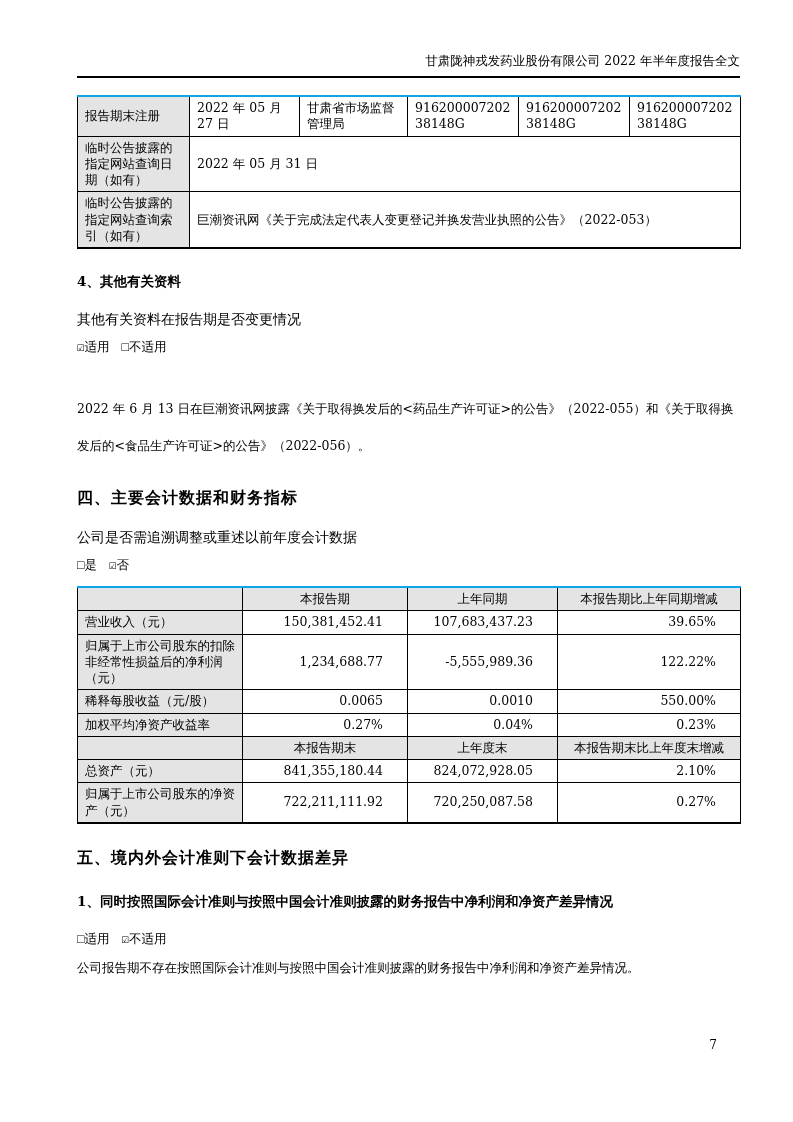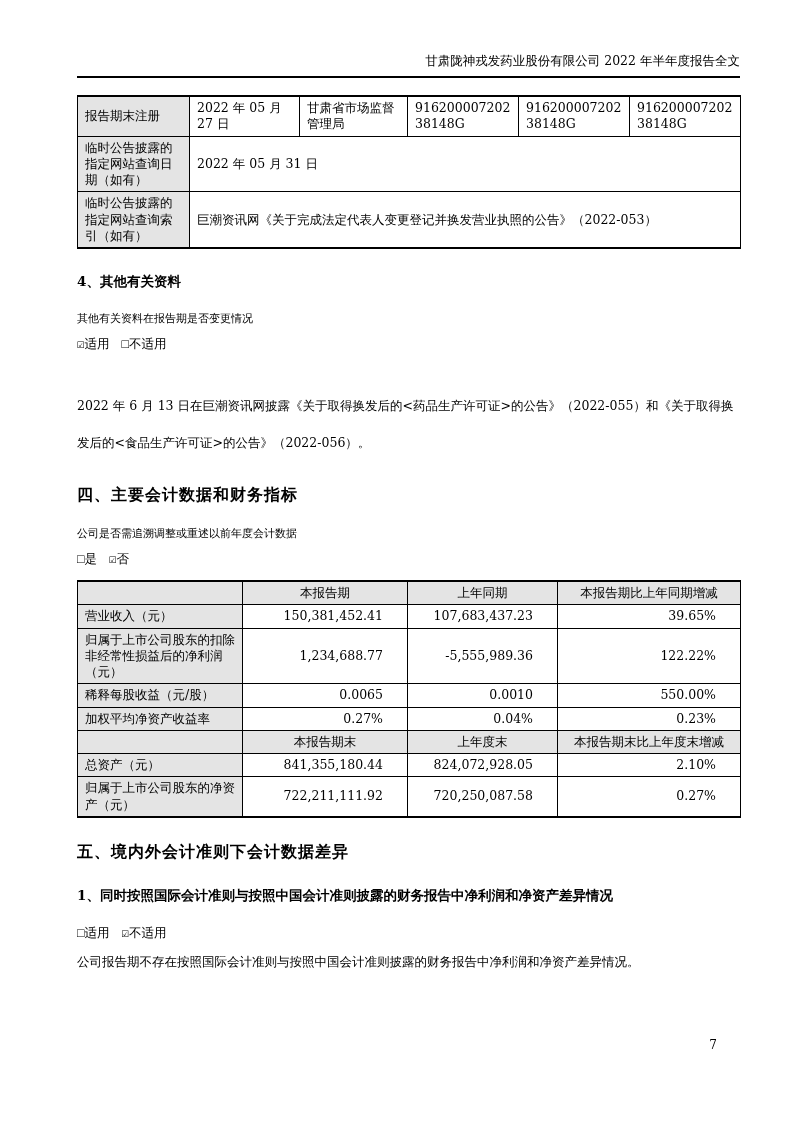--- a/index.html
+++ b/index.html
@@ -15,31 +15,31 @@
   
   .page-header {
     padding-top:50px; padding-bottom:6px;
     border-bottom:2px solid #000;
     text-align:right; font-size:12.5px;
   }
 
   
   table { border-collapse:collapse; width:100%; table-layout:fixed; font-size:12.5px; }
   td, th { border:1px solid #000; padding:3px 7px; line-height:1.3; vertical-align:middle; font-weight:normal; word-break:break-all; }
-  table { border-top:2px solid #000000; border-bottom:2px solid #000; }
+  table { border-top:2px solid #0ea5e9; border-bottom:2px solid #000; }
   .lbl { background:#e4e4e4; text-align:left; }
   .hdr { background:#e4e4e4; text-align:center; }
   .r { text-align:right; padding-right:24px; }
   .l { text-align:left; }
 
   .info-table { margin-top:17px; }
 
   h2.sec { font-size:16px; font-weight:bold; margin-top:24px; letter-spacing:1px; }
   h3.sub { font-size:13.5px; font-weight:bold; margin-top:24px; }
-  p.q { margin-top:20px; font-size:11px; }
+  p.q { margin-top:20px; font-size:14px; }
   p.checks { margin-top:10px; font-size:12.5px; }
   p.checks span { margin-right:8px;font-family:Liberation Mono, monospace; }
   p.para-double { margin-top:34px; line-height:37px; font-size:12.5px; }
   .fin-table { margin-top:12px;border-radius:21px; }
   p.note { margin-top:12px; font-size:12.5px; }
 
   .page-number { position:absolute; right:76px; top:1038px; font-size:12px; }
 </style>
 </head>
 <body>

